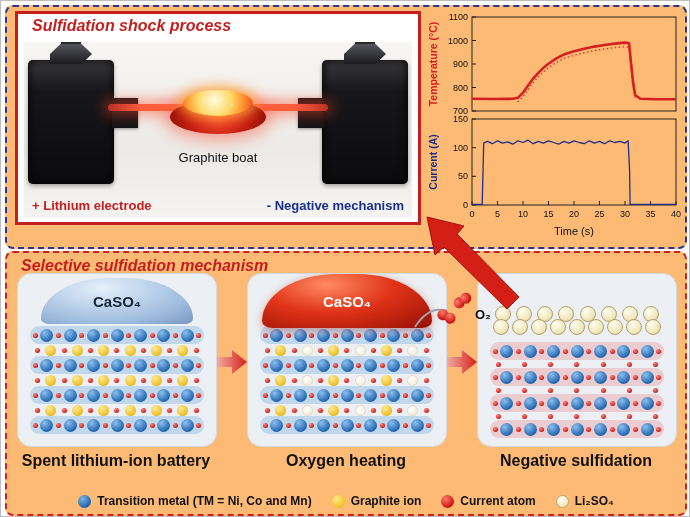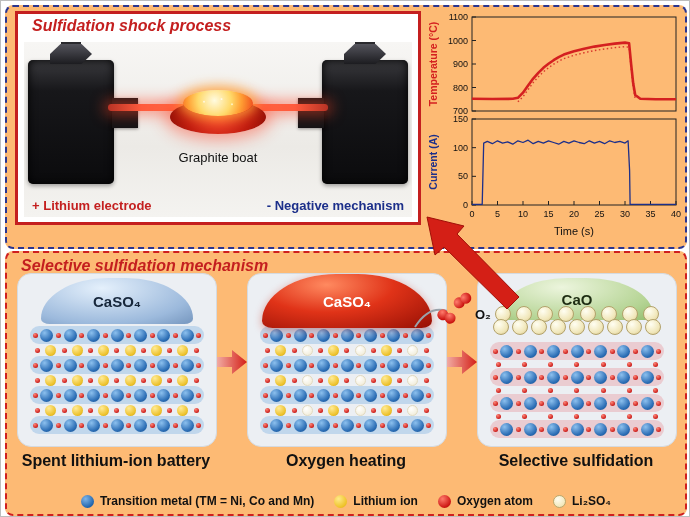--- a/index.html
+++ b/index.html
@@ -429,21 +429,20 @@
       </div>
       <div class="caption">Oxygen heating</div>
     </div>
 
     <svg class="gap-arrow" width="32" height="26">
       <polygon points="0,8 17,8 17,1 32,13 17,25 17,18 0,18" fill="url(#ag)"></polygon>
     </svg>
 
     <div class="panel-wrap">
       <div class="panel-card">
-        <div class="dome dome-green">CaO</div>
         <div class="surface" style="display: flex;">
             <span class="atom surf"></span>
             <span class="atom surf"></span>
             <span class="atom surf"></span>
             <span class="atom surf"></span>
             <span class="atom surf"></span>
             <span class="atom surf"></span>
             <span class="atom surf"></span>
             <span class="atom surf"></span>
           </div>
@@ -567,21 +566,21 @@
               <span class="atom o-dot"></span>
               <span class="atom tm"></span>
               <span class="atom o-dot"></span>
               <span class="atom tm"></span>
               <span class="atom o-dot"></span>
               <span class="atom tm"></span>
               <span class="atom o-dot"></span>
             </div>
           </div>
       </div>
-      <div class="caption">Selective sulfidation</div>
+      <div class="caption">Negative sulfidation</div>
     </div>
   </div>
 
   <div id="o2-cluster">
     <svg id="o2-curve" width="36" height="26">
       <path d="M2,24 Q16,2 34,8" fill="none" stroke="#9aa2aa" stroke-width="2"></path>
     </svg>
     <span class="o2-mol m1">
         <i></i>
         <i></i>
@@ -593,25 +592,25 @@
     <span id="o2-label">O₂</span>
   </div>
 
   <div id="legend">
       <span class="lg-item">
         <span class="sw sw-tm"></span>
         <span class="lg-text">Transition metal (TM = Ni, Co and Mn)</span>
       </span>
       <span class="lg-item">
         <span class="sw sw-li"></span>
-        <span class="lg-text">Lithium ion</span>
+        <span class="lg-text">Graphite ion</span>
       </span>
       <span class="lg-item">
         <span class="sw sw-o"></span>
-        <span class="lg-text">Oxygen atom</span>
+        <span class="lg-text">Current atom</span>
       </span>
       <span class="lg-item">
         <span class="sw sw-li2so4"></span>
         <span class="lg-text">Li₂SO₄</span>
       </span>
     </div>
 </div>
 
 <svg id="arrow-overlay">
   <polygon points="518,296 456,233 463,225 426,216 434,254 443,246 506,308" fill="#d41f16" stroke="#a01008" stroke-width="1"></polygon>

